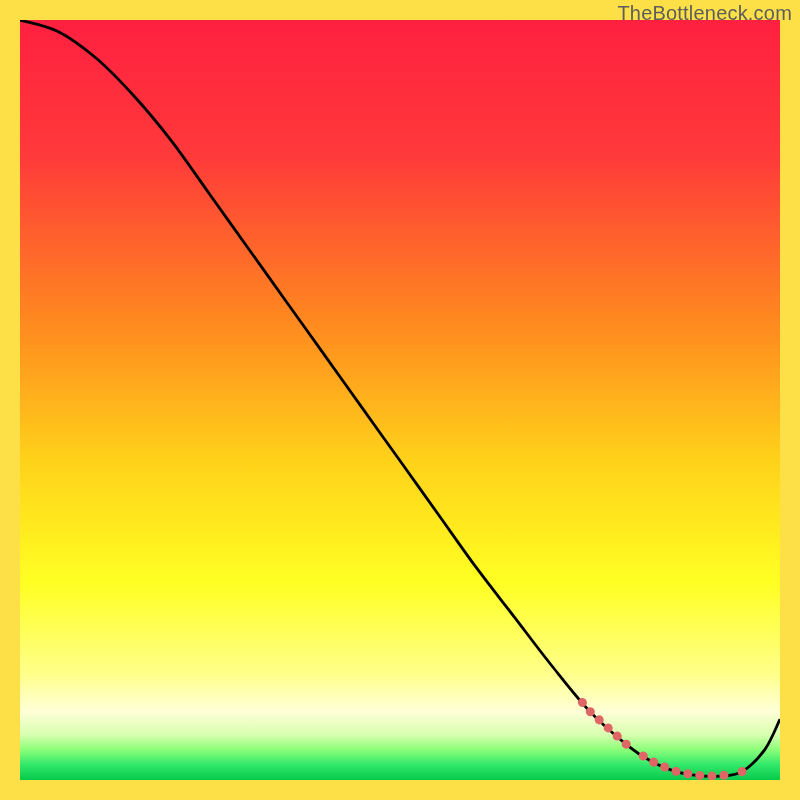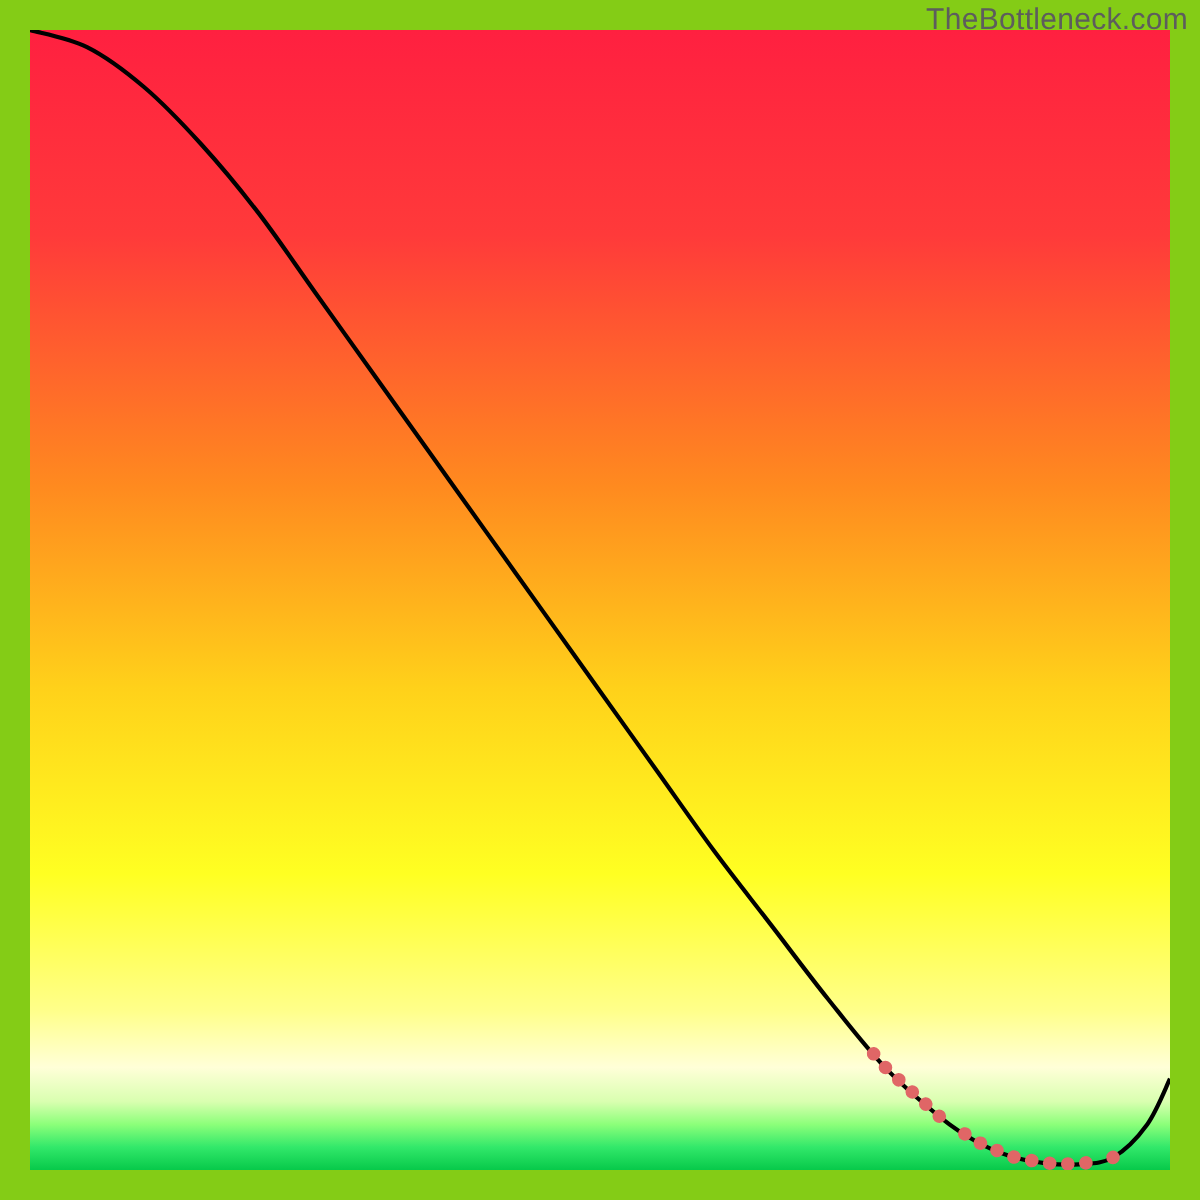--- a/index.html
+++ b/index.html
@@ -7,21 +7,21 @@
     padding: 0;
     width: 800px;
     height: 800px;
     background: #000;
     overflow: hidden;
   }
   .frame {
     position: relative;
     width: 800px;
     height: 800px;
-    background: #84cc16;
+    background: #fde047;
   }
   .plot {
     position: absolute;
     left: 20px;
     top: 20px;
     width: 760px;
     height: 760px;
   }
   .watermark {
     position: absolute;

